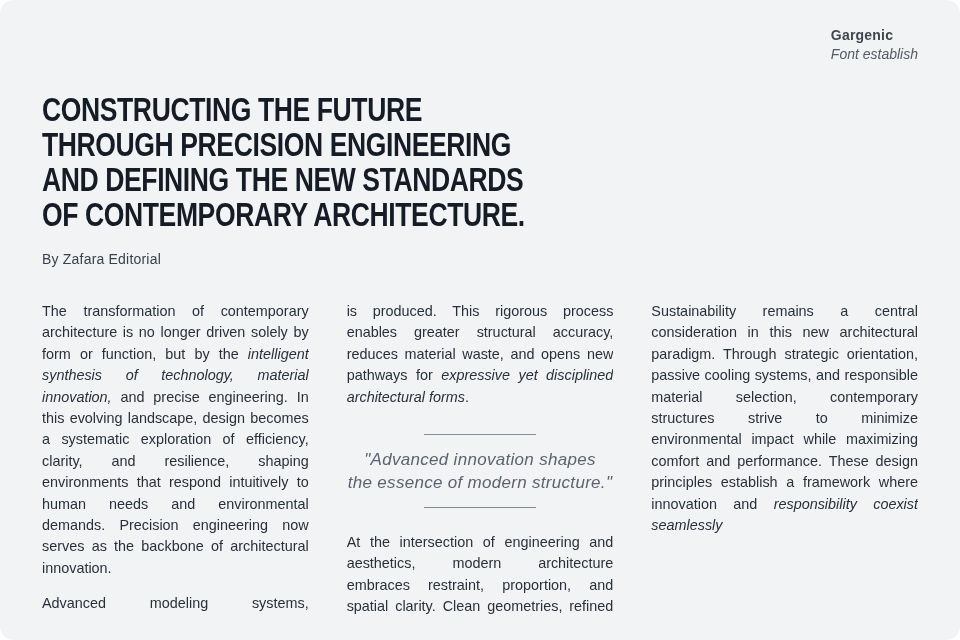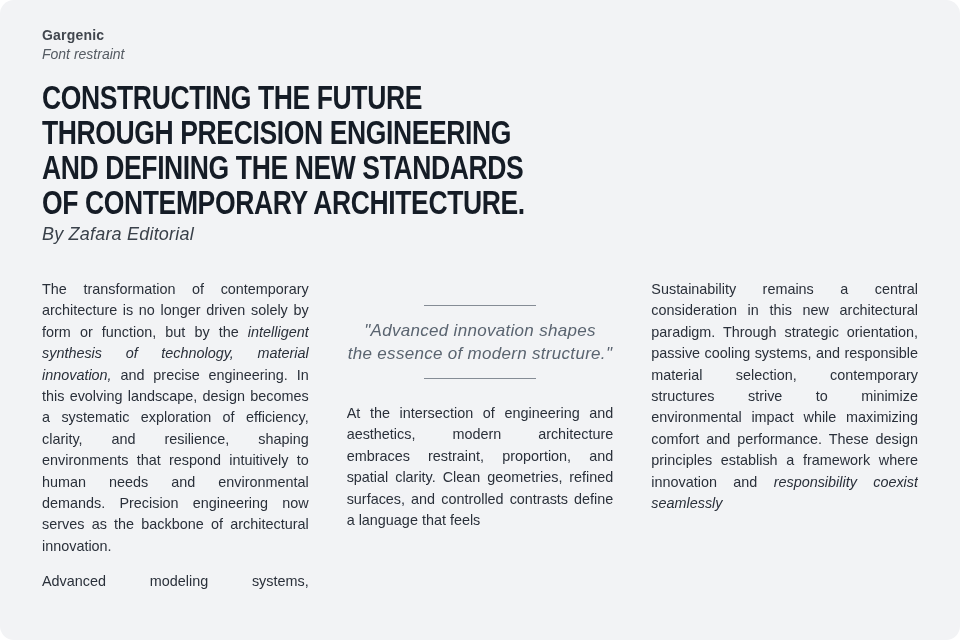--- a/index.html
+++ b/index.html
@@ -8,34 +8,34 @@
   }
   *{margin:0;padding:0;box-sizing:border-box;}
   html,body{width:960px;height:640px;background:var(--page-bg);}
   body{font-family:"Liberation Sans", sans-serif;}
   .card{
     width:960px;height:640px;background:var(--card-bg);
     border-radius:14px;overflow:hidden;position:relative;
     padding:26px 42px 0 42px;
   }
   
-  .topbar{display:flex;justify-content:space-between;align-items:flex-start;}
+  .topbar{display:flex;justify-content:flex-end;align-items:flex-start;}
   .topbar .blk{font-size:14px;line-height:19px;color:var(--muted-text);}
   .topbar .brand{color:#41464e;font-weight:bold;letter-spacing:.2px;}
   .topbar .num{color:#41464e;font-weight:bold;text-align:right;}
   .topbar .sub{font-style:italic;color:var(--muted-text);}
   .topbar .right{text-align:right;}
   
-  .headline{margin-top:16px;color:var(--headline);}
+  .headline{margin-top:28px;color:var(--headline);}
   .headline .hl-line{
     display:block;font-weight:bold;font-size:34px;line-height:35px;
     letter-spacing:-.5px;transform:scaleX(.78);transform-origin:left center;
     white-space:nowrap;
   }
-  .byline{margin-top:4px;font-style:italic;font-size:18px;color:#3a414a;letter-spacing:.2px;}
+  .byline{margin-top:19px;font-size:14px;color:#3a414a;letter-spacing:.2px;}
   
   .cols{
     margin-top:34px;display:grid;grid-template-columns:repeat(3,1fr);
     column-gap:38px;height:318px;overflow:hidden;
   }
   .col{overflow:hidden;}
   .col p{
     font-size:14.4px;line-height:21.4px;color:var(--body-text);
     text-align:justify;hyphens:auto;-webkit-hyphens:auto;
   }
@@ -51,41 +51,42 @@
   .pq-text span{display:block;}
 </style>
 </head>
 <body>
 
 <div class="card">
 
   <div class="topbar">
     <div class="blk">
       <div class="brand">Gargenic</div>
-      <div class="sub">Font restraint</div>
+      <div class="sub">Font establish</div>
     </div>
   </div>
 
   <h1 class="headline">
     <span class="hl-line">CONSTRUCTING THE FUTURE</span>
     <span class="hl-line">THROUGH PRECISION ENGINEERING</span>
     <span class="hl-line">AND DEFINING THE NEW STANDARDS</span>
     <span class="hl-line">OF CONTEMPORARY ARCHITECTURE.</span>
   </h1>
 
   <div class="byline">By Zafara Editorial</div>
 
   <div class="cols">
 
     <div class="col">
       <p><span>The transformation of contemporary architecture is no longer driven solely by form or function, but by the </span><em>intelligent synthesis of technology, material innovation,</em><span> and precise engineering. In this evolving landscape, design becomes a systematic exploration of efficiency, clarity, and resilience, shaping environments that respond intuitively to human needs and environmental demands. Precision engineering now serves as the backbone of architectural innovation.</span></p>
       <p><span>Advanced modeling systems, computational analysis, and </span><em>digital fabrication</em></p>
     </div>
 
     <div class="col">
+      <p><span>is produced. This rigorous process enables greater structural accuracy, reduces material waste, and opens new pathways for </span><em>expressive yet disciplined architectural forms</em><span>.</span></p>
       <div class="pullquote">
         <hr class="pq-rule">
         <div class="pq-text">
           <span>"Advanced innovation shapes</span>
           <span>the essence of modern structure."</span>
         </div>
         <hr class="pq-rule">
       </div>
       <p><span>At the intersection of engineering and aesthetics, modern architecture embraces restraint, proportion, and spatial clarity. Clean geometries, refined surfaces, and controlled contrasts define a language that feels</span></p>
     </div>

